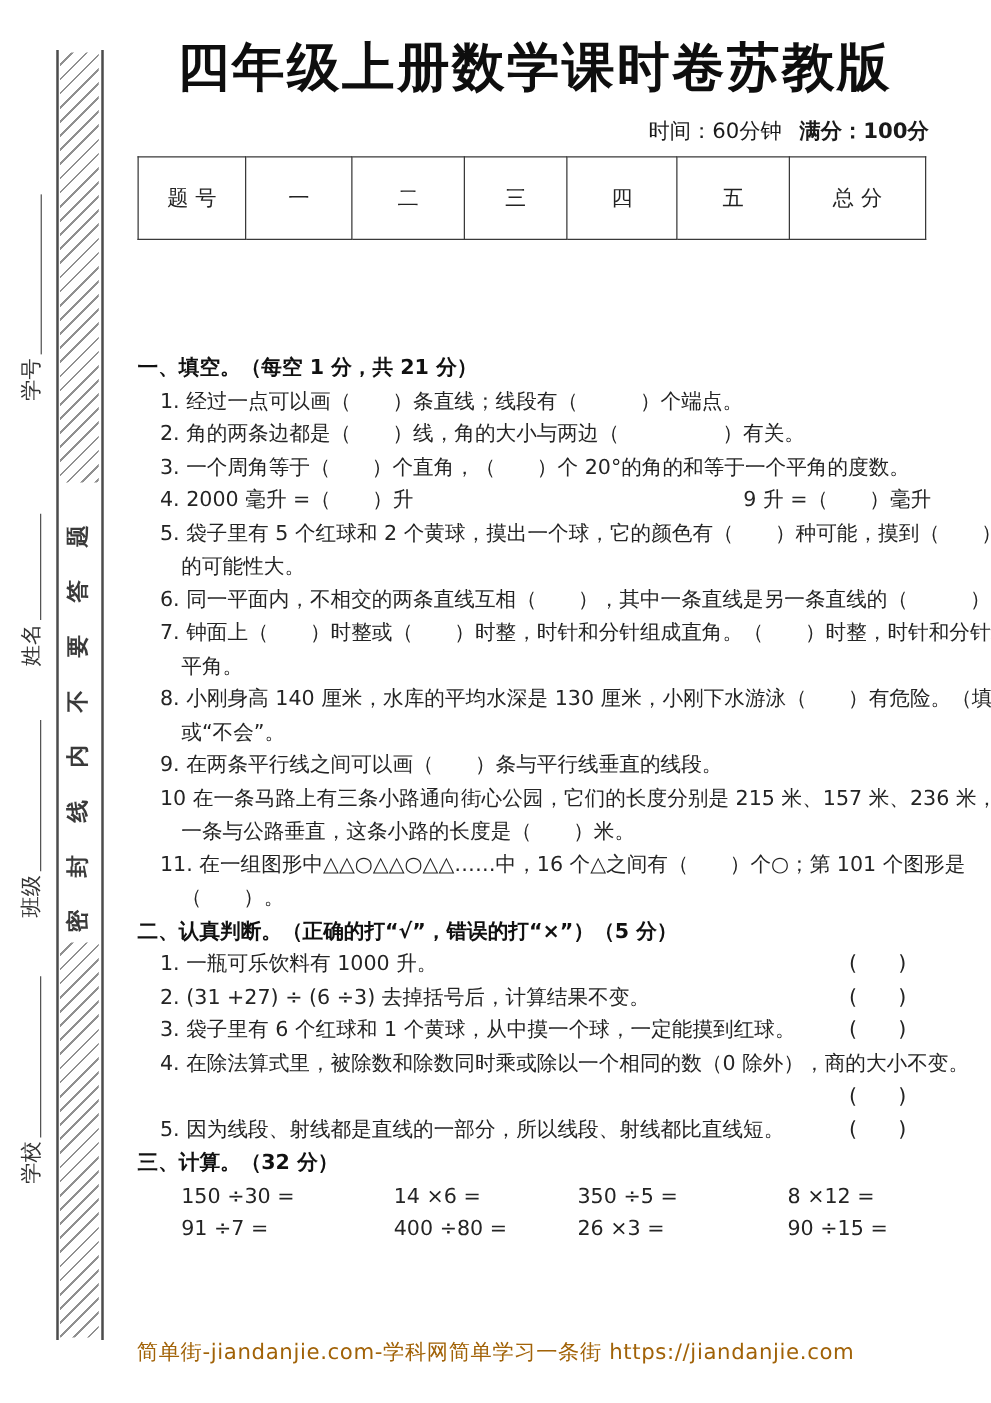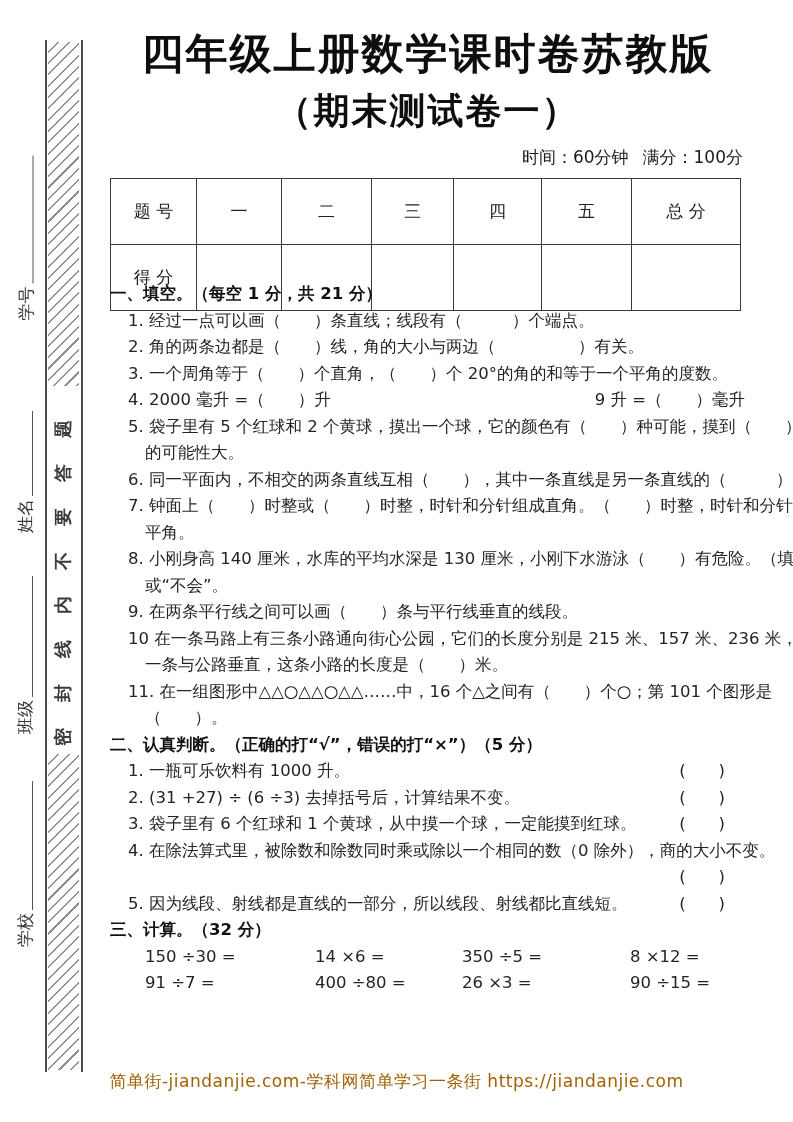--- a/index.html
+++ b/index.html
@@ -38,21 +38,21 @@
   .f-id{width:165px;left:-58px;top:226px;}
   .f-name{width:122px;left:-37px;top:460px;}
   .f-class{width:158px;left:-55px;top:643px;}
   .f-school{width:166px;left:-59px;top:852px;}
 
   
   .main{position:absolute;left:110px;top:0;width:635px;}
   .title{margin:30px 0 0;text-align:center;font-size:42px;font-weight:900;color:#0e0e0e;letter-spacing:2px;line-height:1.15;}
   .subtitle{margin:13px 0 0;text-align:center;font-size:36px;font-weight:900;color:#0e0e0e;letter-spacing:2px;line-height:1.1;}
   .meta{margin-top:15px;text-align:right;font-size:17px;color:#1a1a1a;padding-right:2px;}
-  .meta span + span{margin-left:14px;}
+  .meta span + span{margin-left:14px;font-weight:bold;}
 
   .score-table{margin-top:9px;border-collapse:collapse;table-layout:fixed;width:630px;}
   .score-table td{
     border:1.2px solid #3a3a3a;height:33px;text-align:center;
     font-size:17px;color:#222;padding:16px;
   }
   .score-table td.lt{border-left:1px solid #c3c3c3;}
 
   
   .content{position:absolute;left:110px;top:281px;width:635px;font-size:16.5px;color:#242424;}
@@ -97,21 +97,20 @@
 
     <div class="vline vline-a"></div>
     <div class="vline vline-b"></div>
     <div class="hatch hatch-top"></div>
     <div class="hatch hatch-bottom"></div>
     <div class="seal-text">密封线内不要答题</div>
   </aside>
 
   <div class="main">
     <h1 class="title">四年级上册数学课时卷苏教版</h1>
-    <h2 class="subtitle">（期末测试卷一）</h2>
     <div class="meta">
       <span>时间：60分钟</span><span>满分：100分</span>
     </div>
 
     <table class="score-table">
       <colgroup>
         <col style="width:86px">
           <col style="width:85px">
           <col style="width:90px">
           <col style="width:82px">
@@ -121,29 +120,20 @@
       </colgroup>
       <tbody>
           <tr>
         <td>题 号</td>
         <td>一</td>
         <td>二</td>
         <td>三</td>
         <td>四</td>
         <td class="lt">五</td>
         <td class="lt">总 分</td>
-      </tr>
-      <tr>
-        <td>得 分</td>
-        <td></td>
-        <td></td>
-        <td></td>
-        <td></td>
-        <td class="lt"></td>
-        <td class="lt"></td>
       </tr>
     </tbody>
       </table>
   </div>
 
   <div class="content">
     <div class="ln head">一、填空。（每空 1 分，共 21 分）</div>
     <div class="ln ind1">1. 经过一点可以画（　　）条直线；线段有（　　　）个端点。</div>
     <div class="ln ind1">2. 角的两条边都是（　　）线，角的大小与两边（　　　　　）有关。</div>
     <div class="ln ind1">3. 一个周角等于（　　）个直角，（　　）个 20°的角的和等于一个平角的度数。</div>

